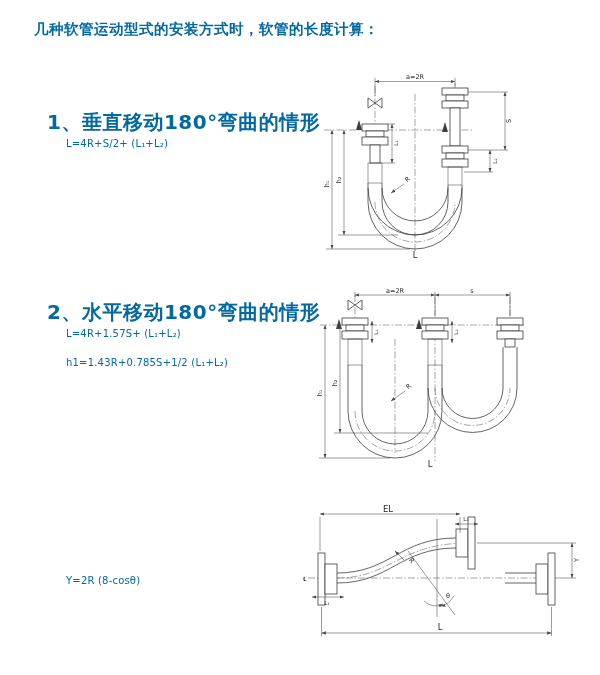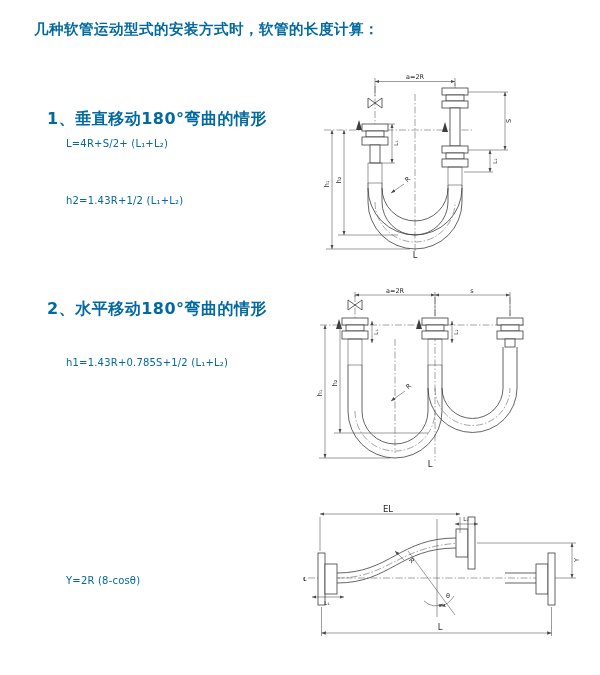--- a/index.html
+++ b/index.html
@@ -1,19 +1,19 @@
 <!DOCTYPE html>
 <html><head>
 <meta charset="utf-8">
 <style>
   html,body{margin:0;padding:0;background:#ffffff;}
   .page{position:relative;width:600px;height:675px;background:#fff;overflow:hidden;
         font-family:"DejaVu Sans","Liberation Sans",sans-serif;color:#0369a1;}
   .doc-title{position:absolute;left:34px;top:20px;font-size:14.5px;font-weight:bold;letter-spacing:.5px;}
-  .sec-heading{position:absolute;font-size:16px;font-weight:bold;letter-spacing:.5px;}
+  .sec-heading{position:absolute;font-size:20px;font-weight:bold;letter-spacing:.5px;}
   .formula{position:absolute;font-size:10px;font-weight:500;letter-spacing:.2px;}
   .diagram{position:absolute;}
   svg .ln{stroke:#3d3d3d;fill:none;stroke-width:.8;}
   svg .thin{stroke:#4a4a4a;fill:none;stroke-width:.55;}
   svg .cl{stroke:#4a4a4a;fill:none;stroke-width:.5;stroke-dasharray:7 2 1.5 2;}
   svg .dim{stroke:#4a4a4a;fill:none;stroke-width:.55;}
   svg .fit{stroke:#3d3d3d;fill:#fff;stroke-width:.8;}
   svg .braid{stroke:#3d3d3d;stroke-width:.6;}
   svg .arr{fill:#3d3d3d;stroke:none;}
   svg text{fill:#2a2a2a;font-family:"DejaVu Sans","Liberation Sans",sans-serif;font-size:6.5px;}
@@ -22,21 +22,20 @@
 </style>
 </head>
 <body>
 
 <div class="page">
 
   <div class="doc-title">几种软管运动型式的安装方式时，软管的长度计算：</div>
 
   <div class="sec-heading" style="left:47px;top:109px">1、垂直移动180°弯曲的情形</div>
   <div class="formula" style="left:66px;top:138px">L=4R+S/2+ (L₁+L₂)</div>
-  <div class="formula" style="left:66px;top:195px">h2=1.43R+1/2 (L₁+L₂)</div>
 
   <div class="diagram" style="left:312px;top:72px">
     <svg width="218" height="188" viewBox="0 0 218 188">
       <defs>
         <pattern id="bpa" width="4" height="4" patternUnits="userSpaceOnUse">
           <path d="M0,4 L4,0 M0,0 L4,4" class="braid"></path>
         </pattern>
         <marker id="mea" orient="auto" markerWidth="9" markerHeight="6" refX="8" refY="3">
             <path d="M0,0 L8,3 L0,6 Z" fill="#4a4a4a"></path>
           </marker>
@@ -113,20 +112,21 @@
       <text transform="translate(17,112) rotate(-90)" text-anchor="middle">h₁</text>
       <text transform="translate(29,108) rotate(-90)" text-anchor="middle">h₂</text>
 
       <line class="dim" x1="92" y1="112" x2="79" y2="121" marker-end="url(#mea)"></line>
       <text transform="translate(97,109) rotate(-40)" text-anchor="middle">R</text>
       <text class="big" x="103" y="186" text-anchor="middle">L</text>
     </svg>
   </div>
 
   <div class="sec-heading" style="left:47px;top:299px">2、水平移动180°弯曲的情形</div>
+  <div class="formula" style="left:66px;top:328px">L=4R+1.57S+ (L₁+L₂)</div>
   <div class="formula" style="left:66px;top:357px">h1=1.43R+0.785S+1/2 (L₁+L₂)</div>
 
   <div class="diagram" style="left:312px;top:283px">
     <svg width="233" height="187" viewBox="0 0 233 187">
       <defs>
         <pattern id="bpb" width="4" height="4" patternUnits="userSpaceOnUse">
           <path d="M0,4 L4,0 M0,0 L4,4" class="braid"></path>
         </pattern>
         <marker id="meb" orient="auto" markerWidth="9" markerHeight="6" refX="8" refY="3">
             <path d="M0,0 L8,3 L0,6 Z" fill="#4a4a4a"></path>

